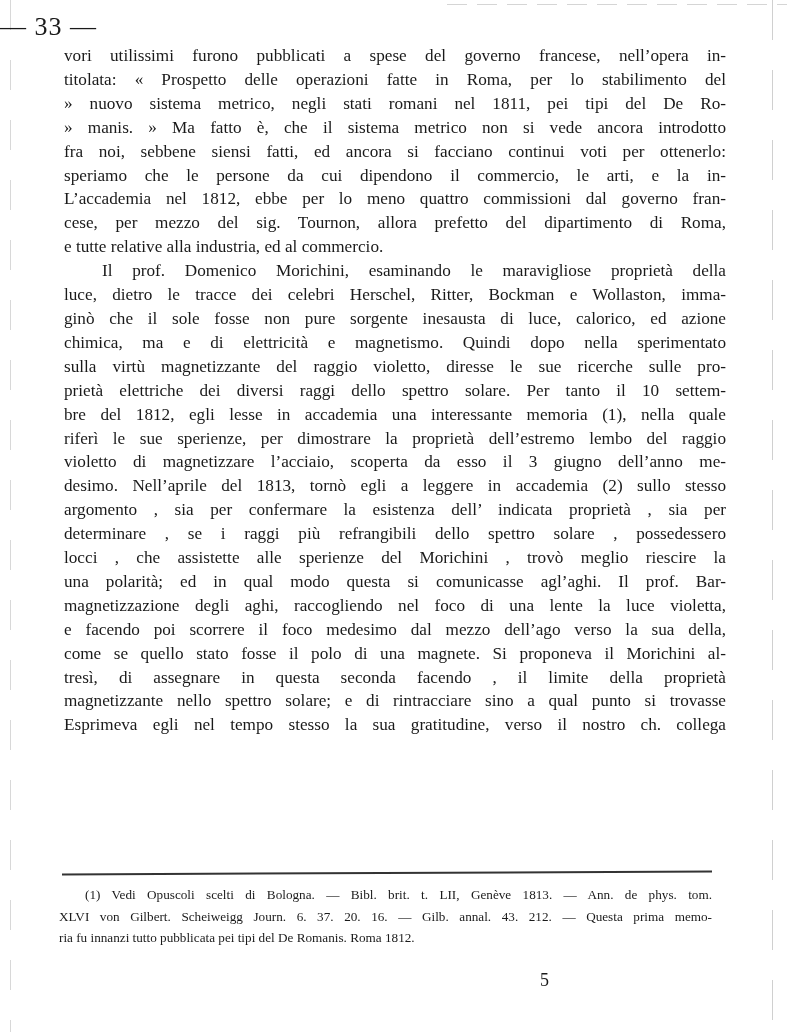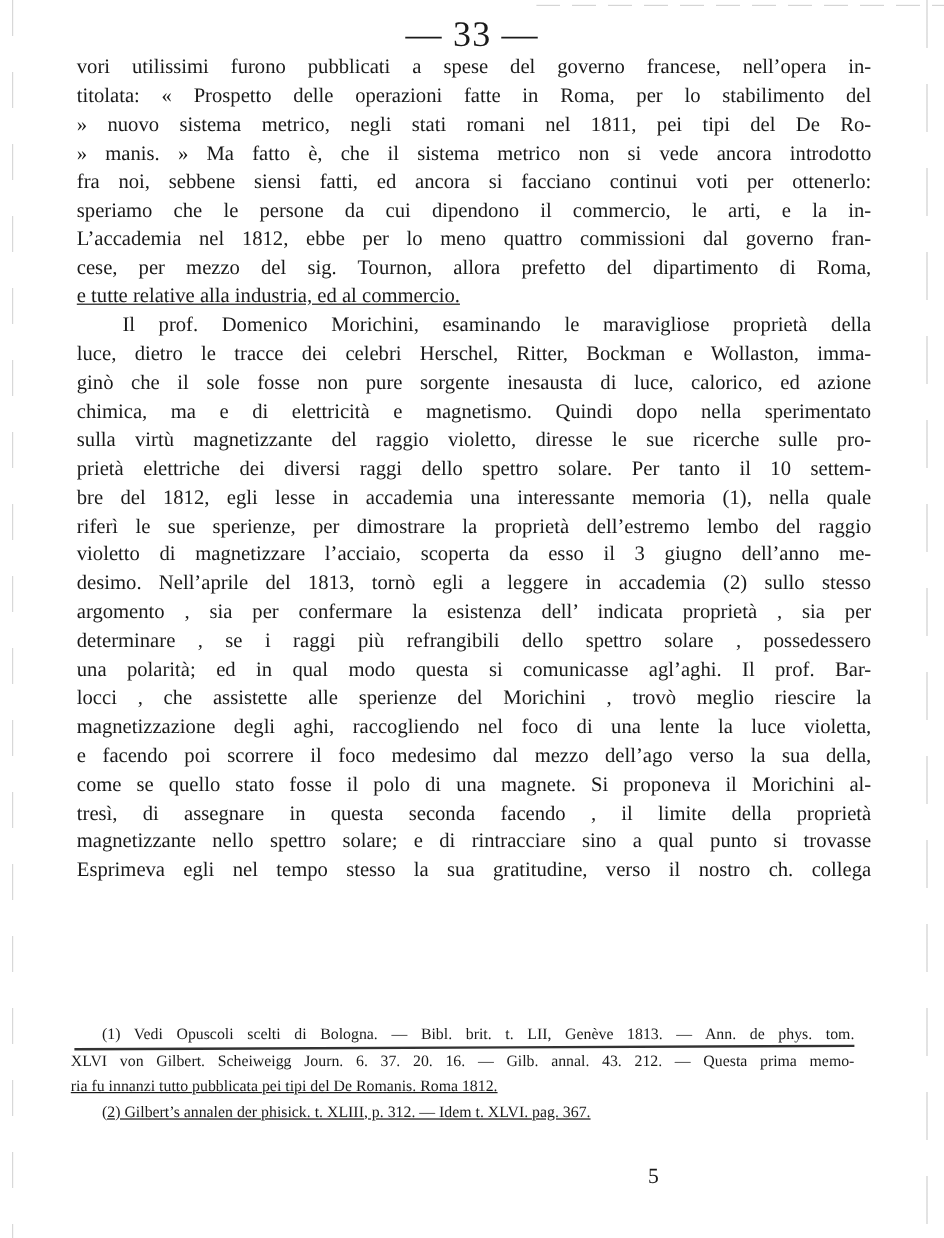--- a/index.html
+++ b/index.html
@@ -37,58 +37,57 @@
       top: 4px;
       width: 340px;
       height: 1px;
       background: repeating-linear-gradient(to right, #d5d5d5 0 20px, transparent 20px 30px);
     }
     .page-header {
       position: absolute;
       top: 12px;
       left: 0;
       width: 787px;
-      text-align: center;
-      font-size: 30px;
+      text-align: left;
+      font-size: 26px;
       letter-spacing: 1px;
     }
     .body-text {
       position: absolute;
       left: 64px;
       top: 44px;
       width: 662px;
       font-size: 17.2px;
       line-height: 23.9px;
     }
     .line {
       display: block;
       text-align: justify;
       text-align-last: justify;
       white-space: nowrap;
     }
     .line.last {
       text-align-last: left;
-      text-decoration: underline;
     }
     .line.indent {
       padding-left: 38px;
     }
     .footnote-rule {
       position: absolute;
       left: 62px;
       top: 872px;
       width: 650px;
       height: 2px;
       background: #333;
       transform: rotate(-0.25deg);
     }
     .footnotes {
       position: absolute;
       left: 59px;
-      top: 851px;
+      top: 884px;
       width: 653px;
       font-size: 13.2px;
       line-height: 21.5px;
     }
     .footnotes .line.indent {
       padding-left: 26px;
     }
     .signature {
       position: absolute;
       left: 540px;
@@ -120,32 +119,31 @@
   <span class="line">ginò che il sole fosse non pure sorgente inesausta di luce, calorico, ed azione</span>
   <span class="line">chimica, ma e di elettricità e magnetismo. Quindi dopo nella sperimentato</span>
   <span class="line">sulla virtù magnetizzante del raggio violetto, diresse le sue ricerche sulle pro-</span>
   <span class="line">prietà elettriche dei diversi raggi dello spettro solare. Per tanto il 10 settem-</span>
   <span class="line">bre del 1812, egli lesse in accademia una interessante memoria (1), nella quale</span>
   <span class="line">riferì le sue sperienze, per dimostrare la proprietà dell’estremo lembo del raggio</span>
   <span class="line">violetto di magnetizzare l’acciaio, scoperta da esso il 3 giugno dell’anno me-</span>
   <span class="line">desimo. Nell’aprile del 1813, tornò egli a leggere in accademia (2) sullo stesso</span>
   <span class="line">argomento , sia per confermare la esistenza dell’ indicata proprietà , sia per</span>
   <span class="line">determinare , se i raggi più refrangibili dello spettro solare , possedessero</span>
+  <span class="line">locci , che assistette alle sperienze del Morichini , trovò meglio riescire la</span>
   <span class="line">una polarità; ed in qual modo questa si comunicasse agl’aghi. Il prof. Bar-</span>
-  <span class="line">locci , che assistette alle sperienze del Morichini , trovò meglio riescire la</span>
   <span class="line">magnetizzazione degli aghi, raccogliendo nel foco di una lente la luce violetta,</span>
   <span class="line">e facendo poi scorrere il foco medesimo dal mezzo dell’ago verso la sua della,</span>
   <span class="line">come se quello stato fosse il polo di una magnete. Si proponeva il Morichini al-</span>
   <span class="line">tresì, di assegnare in questa seconda facendo , il limite della proprietà</span>
   <span class="line">magnetizzante nello spettro solare; e di rintracciare sino a qual punto si trovasse</span>
   <span class="line">Esprimeva egli nel tempo stesso la sua gratitudine, verso il nostro ch. collega</span>
 </div>
 
 <div class="footnote-rule"></div>
 
 <div class="footnotes">
   <span class="line indent">(1) Vedi Opuscoli scelti di Bologna. — Bibl. brit. t. LII, Genève 1813. — Ann. de phys. tom.</span>
   <span class="line">XLVI von Gilbert. Scheiweigg Journ. 6. 37. 20. 16. — Gilb. annal. 43. 212. — Questa prima memo-</span>
   <span class="line last">ria fu innanzi tutto pubblicata pei tipi del De Romanis. Roma 1812.</span>
-  <span class="line indent last">(2) Gilbert’s annalen der phisick. t. XLIII, p. 312. — Idem t. XLVI. pag. 367.</span>
 </div>
 
 <div class="signature">5</div>
 
 </body></html>

